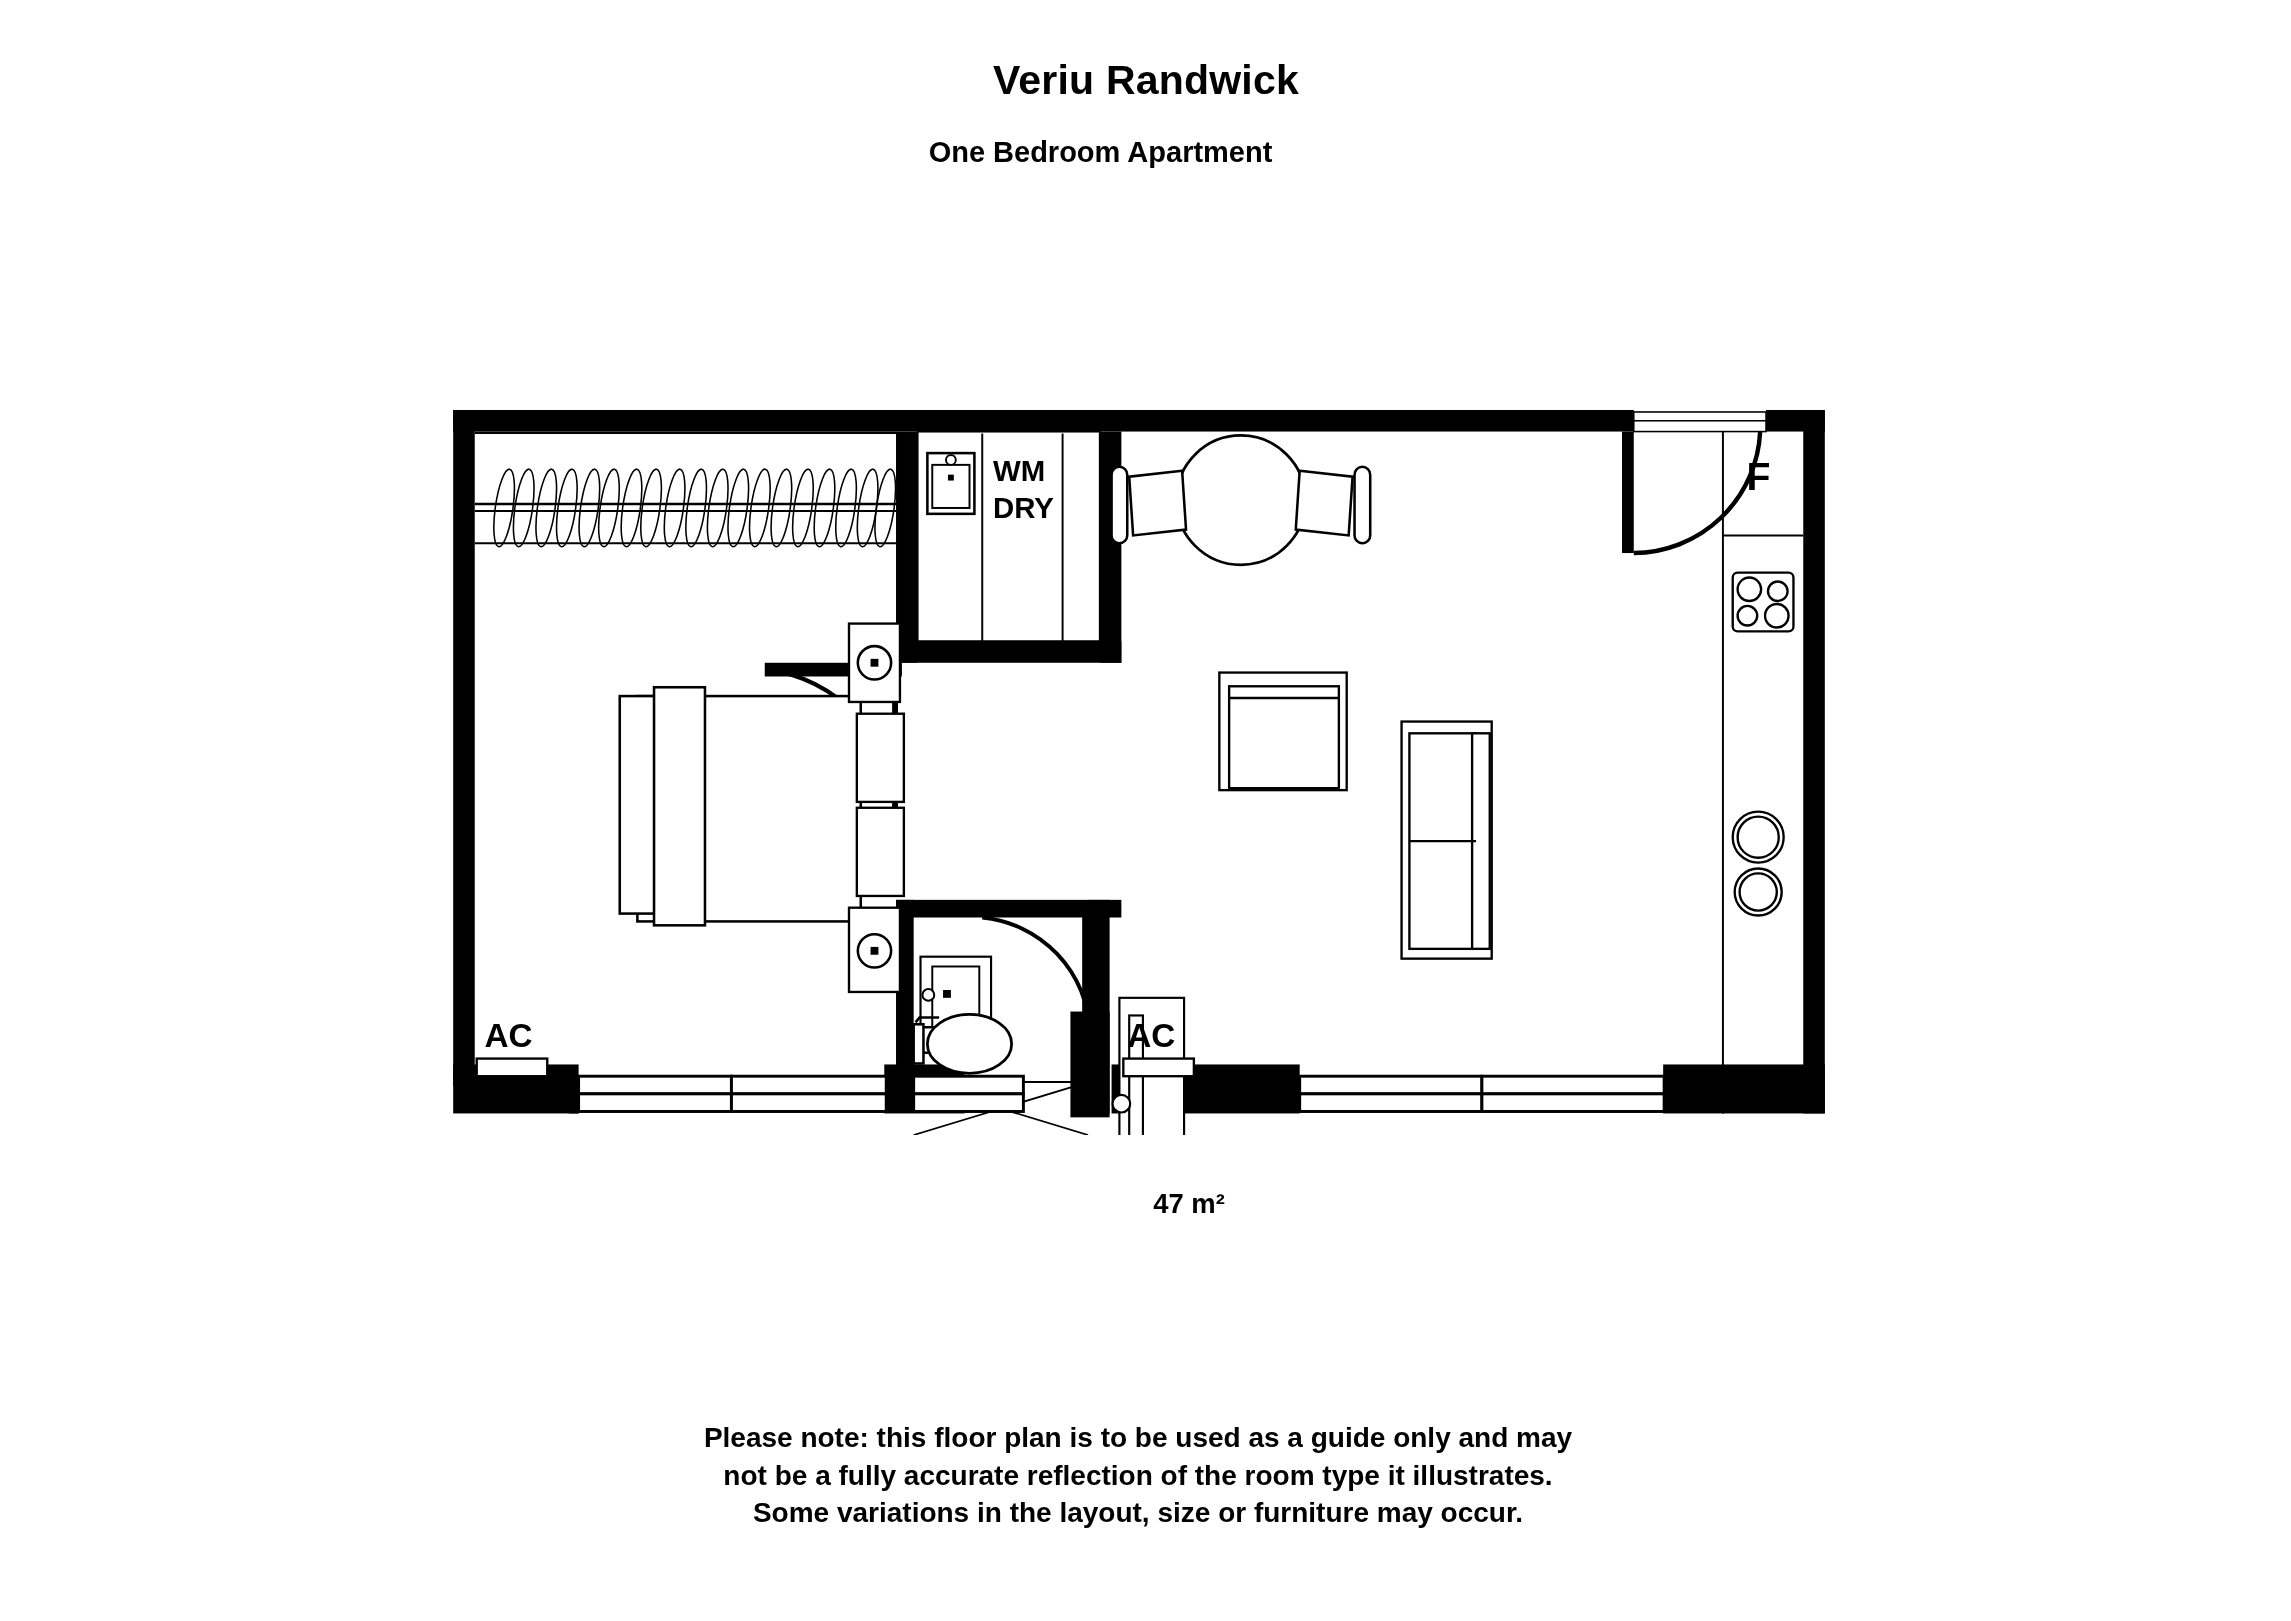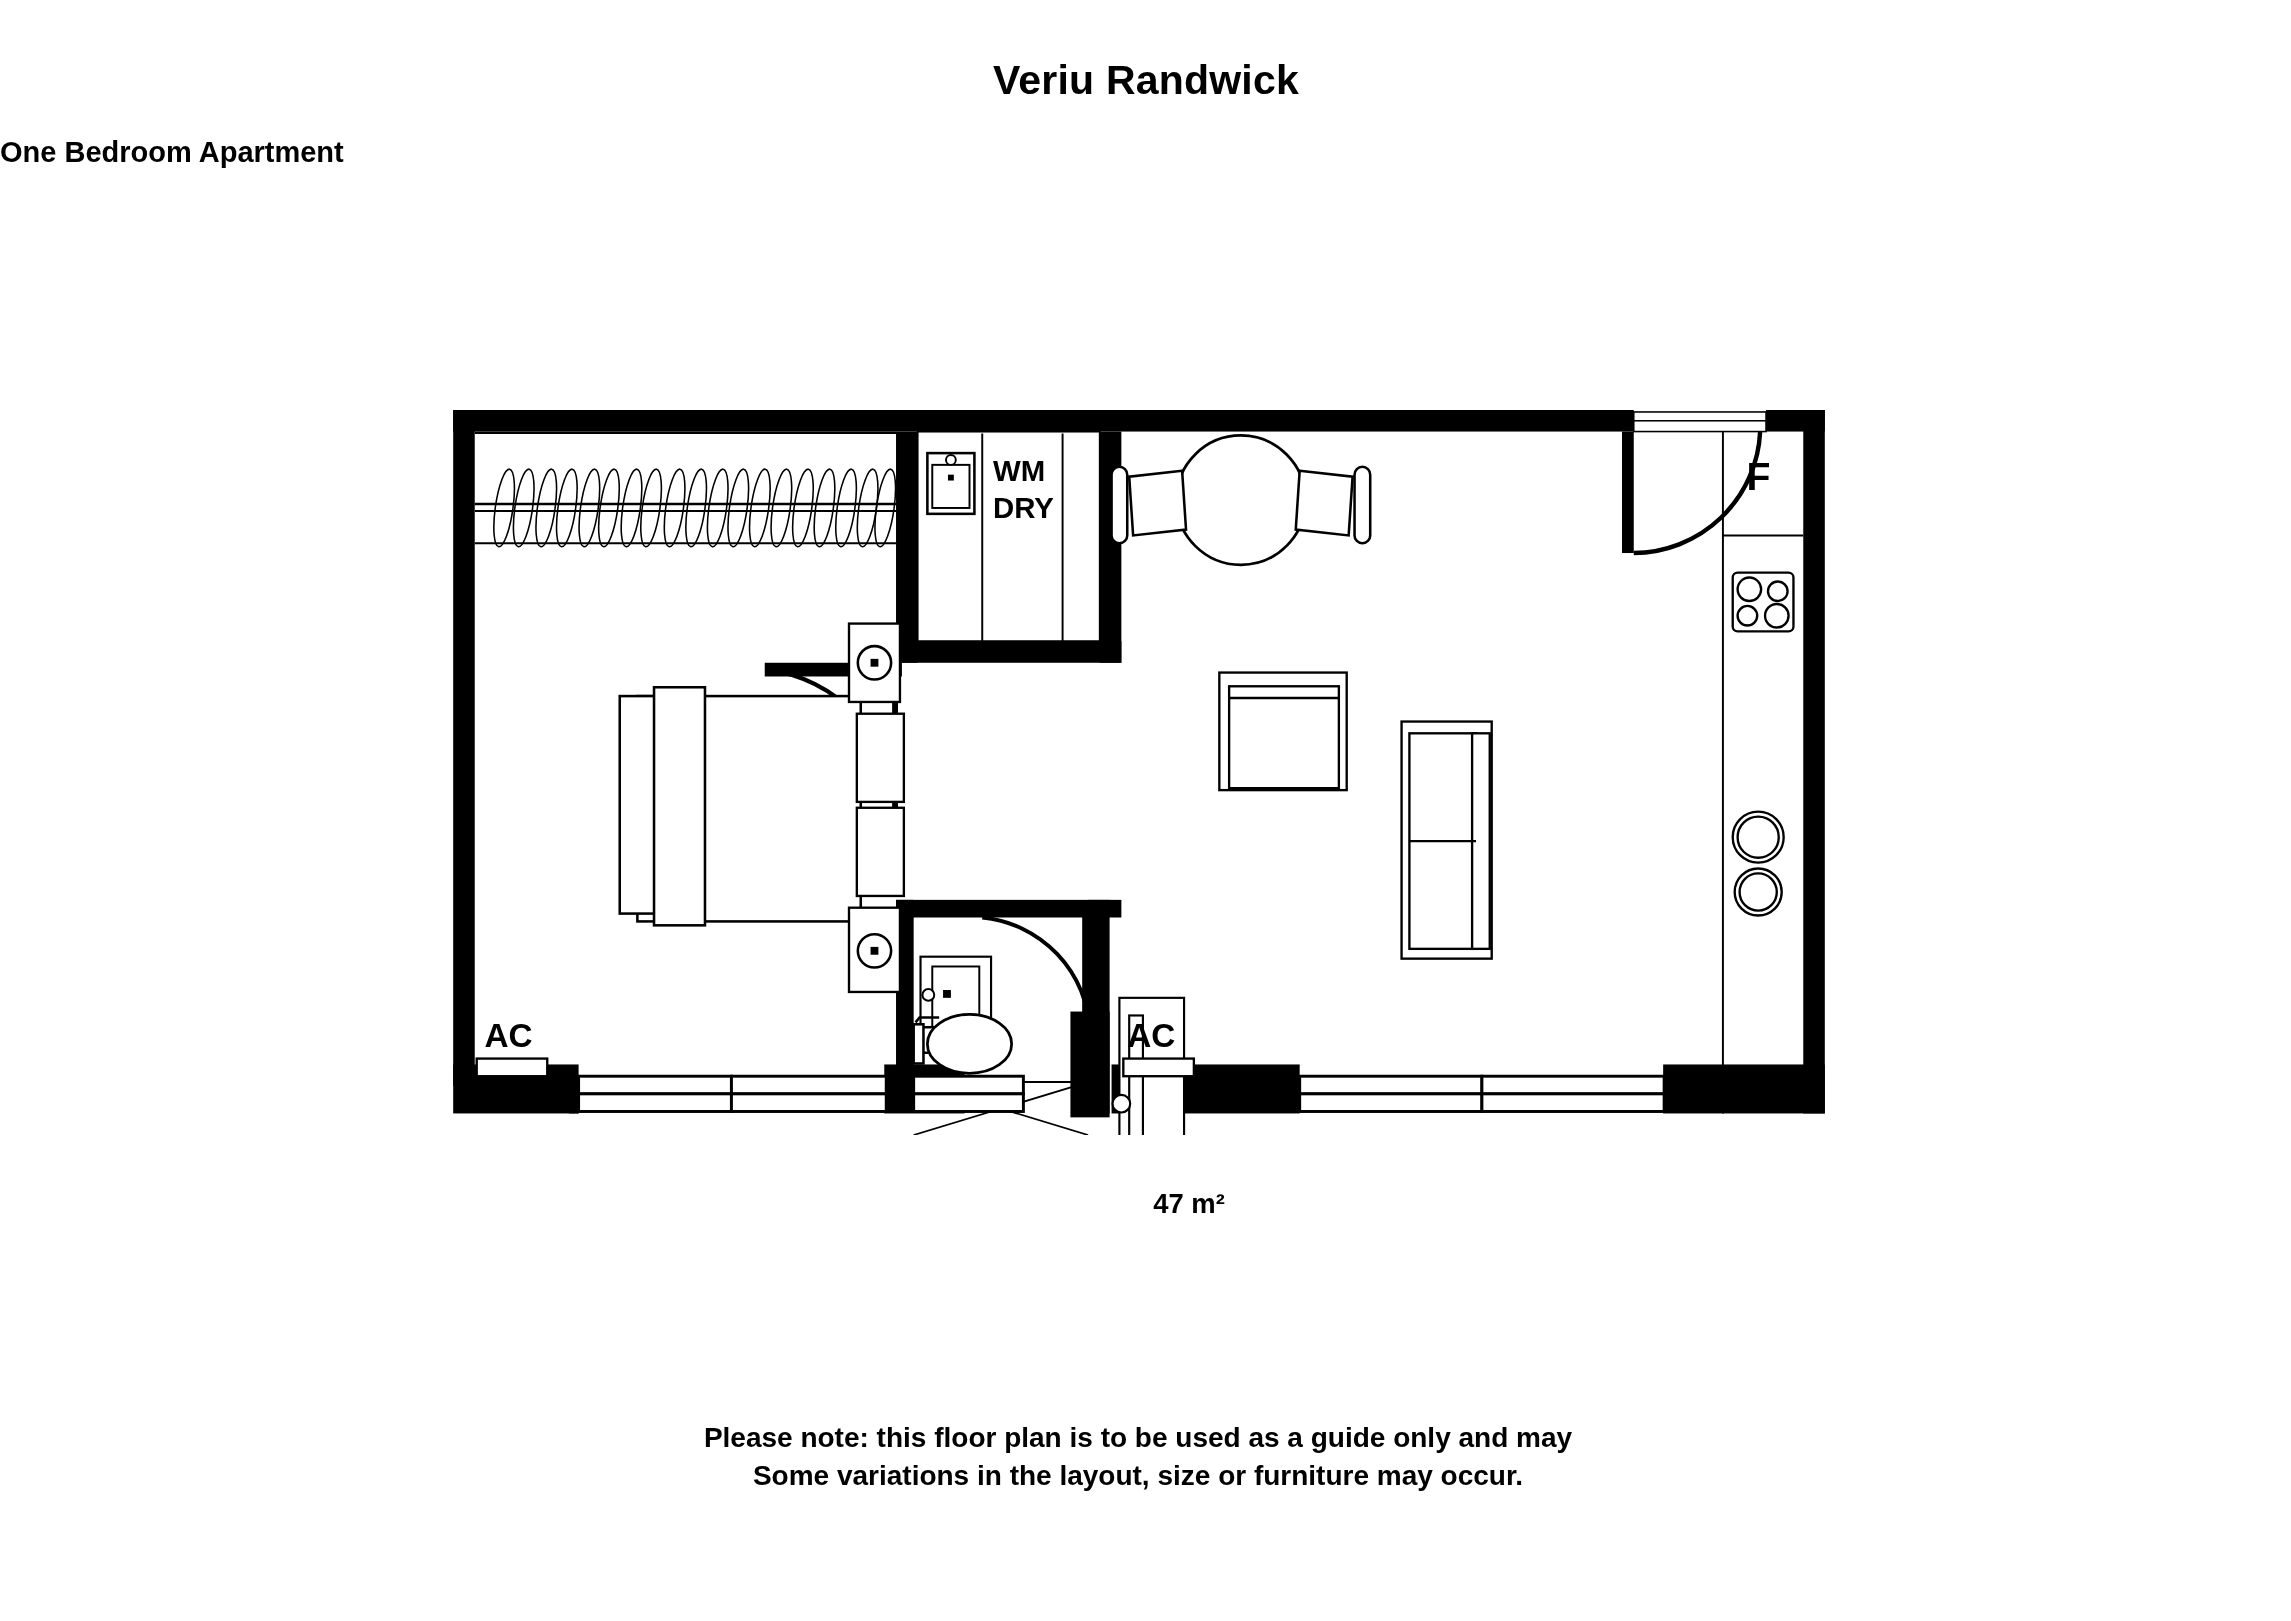--- a/index.html
+++ b/index.html
@@ -28,21 +28,21 @@
     text-align: center;
     font-size: 41px;
     font-weight: bold;
     letter-spacing: 0.2px;
   }
   .subtitle {
     position: absolute;
     top: 136px;
     left: 0;
     width: 2201px;
-    text-align: left;
+    text-align: center;
     font-size: 29px;
     font-weight: bold;
   }
   .area-label {
     position: absolute;
     top: 1188px;
     left: 0;
     width: 2292px;
     text-align: center;
     font-size: 27.4px;
@@ -326,17 +326,18 @@
         </g>
       </g>
 
     </svg>
   </div>
 
   <div class="area-label">47 m²</div>
 
   <div class="disclaimer">
     <div>Please note: this floor plan is to be used as a guide only and may</div>
+    <div>not be a fully accurate reflection of the room type it illustrates.</div>
     <div>Some variations in the layout, size or furniture may occur.</div>
   </div>
 
 </div>
 
 
 </body></html>

